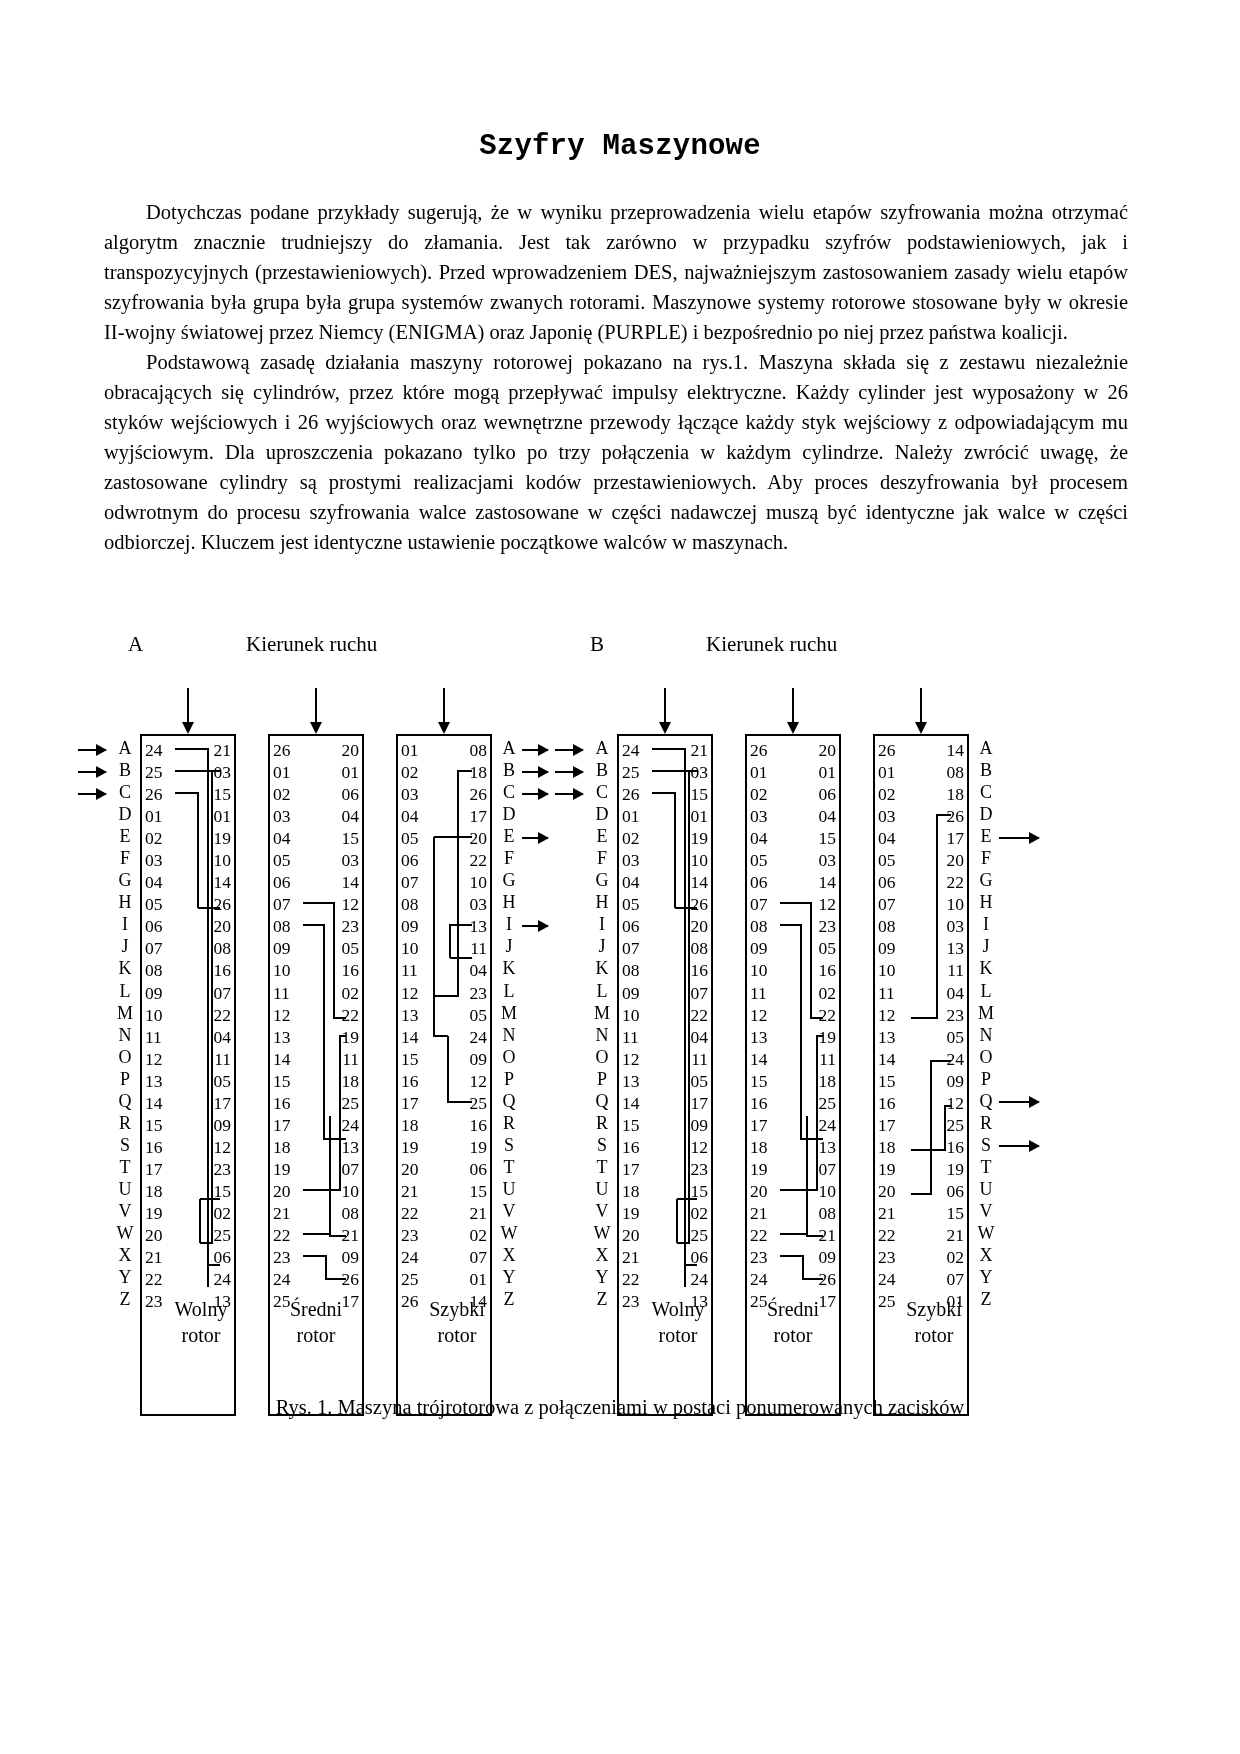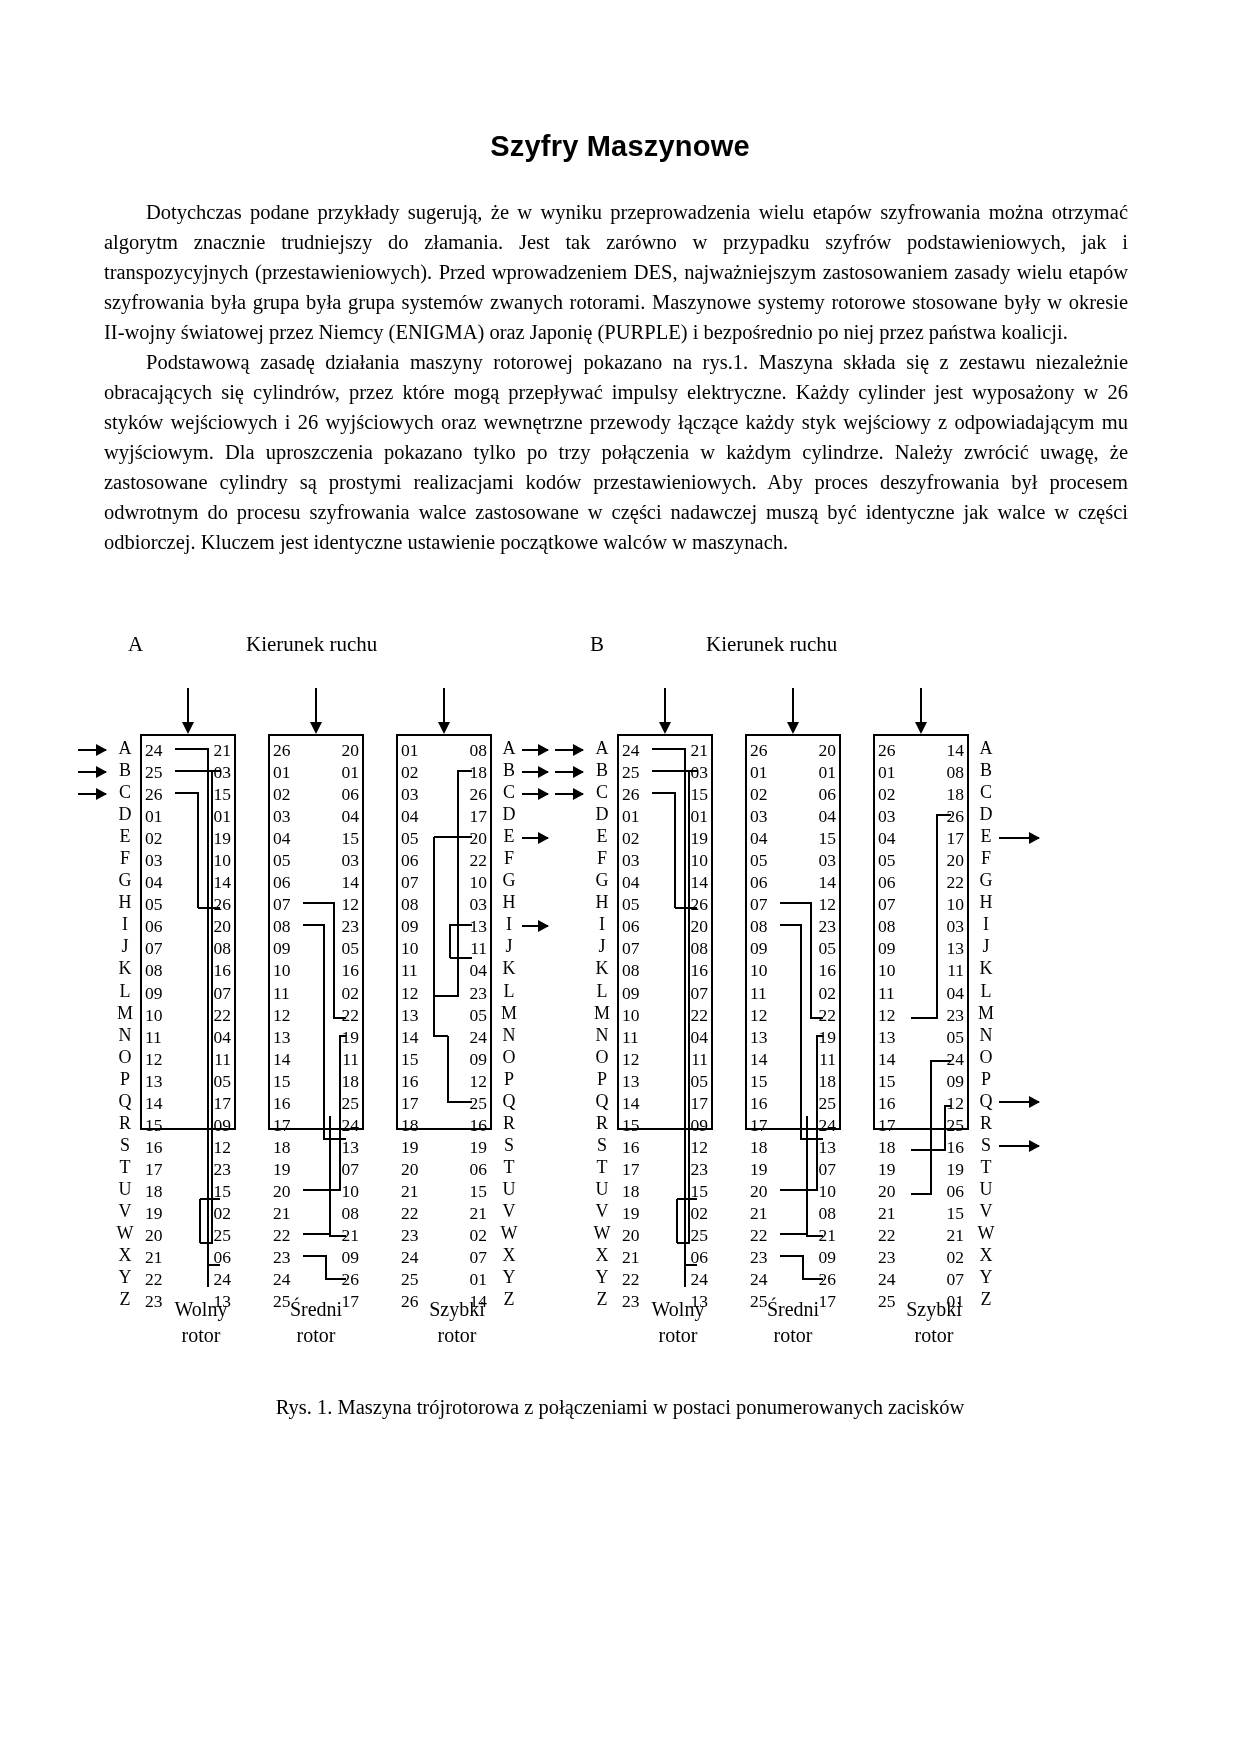--- a/index.html
+++ b/index.html
@@ -27,21 +27,21 @@
     left: 104px;
     top: 130px;
     width: 1032px;
   }
   h1.doc-title {
     font-size: 29px;
     font-weight: bold;
     text-align: center;
     margin: 0 0 34px 0;
     letter-spacing: 0.2px;
-    font-family: Liberation Sans, sans-serif;
+    font-family: Liberation Mono, monospace;
   }
   h2.section-title {
     font-size: 21px;
     font-weight: bold;
     font-style: italic;
     margin: 0 0 10px 0;
     padding-left: 36px;
     font-family: "Liberation Serif", "DejaVu Serif", serif;
   }
   p.para {
@@ -73,21 +73,21 @@
     position: absolute;
     top: 60px;
   }
   .machine.a { left: 78px; }
   .machine.b { left: 555px; }
 
   .rotor {
     position: absolute;
     top: 46px;
     width: 96px;
-    height: 396px;
+    height: 682px;
     border: 2px solid #000;
     box-sizing: border-box;
     background: #fff;
   }
   .rotor-r1 { left: 62px; }
   .rotor-r2 { left: 190px; }
   .rotor-r3 { left: 318px; }
 
   .rotor .col {
     position: absolute;

